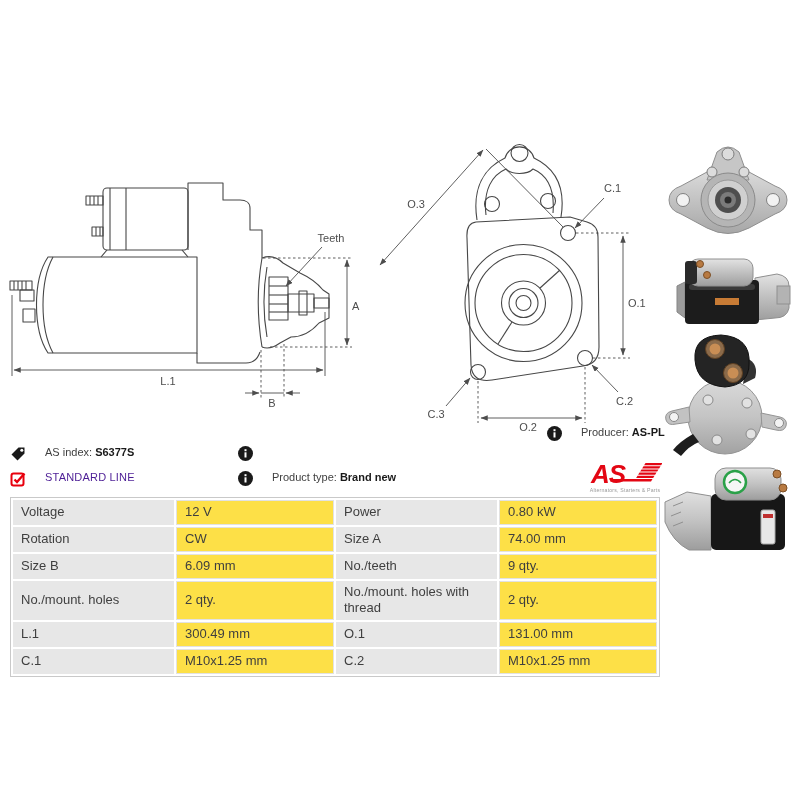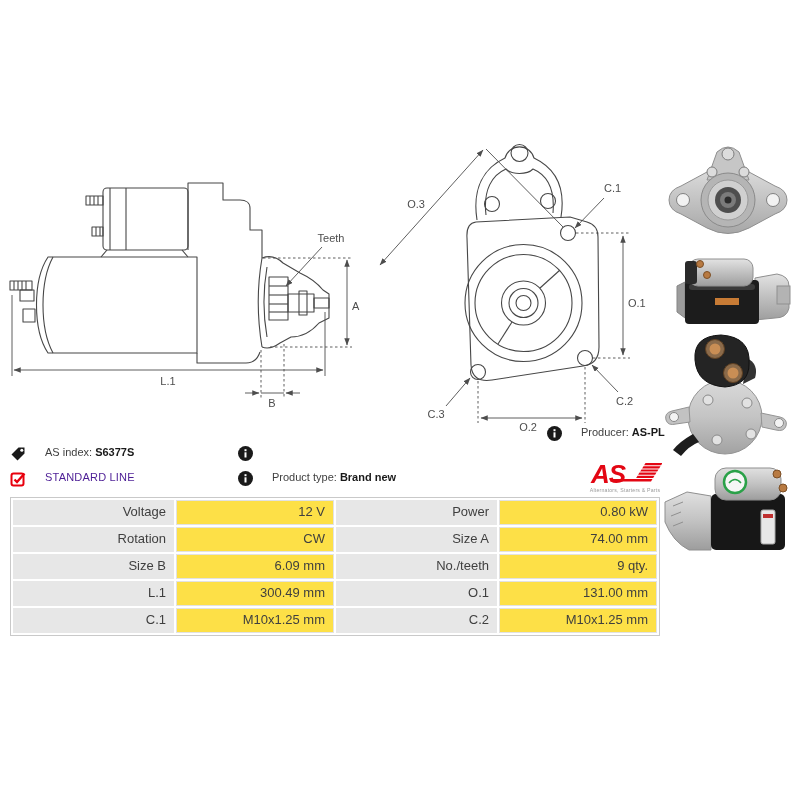--- a/index.html
+++ b/index.html
@@ -18,21 +18,21 @@
 
   
   .info-item { position:absolute; display:flex; align-items:flex-start; gap:19px; font-size:11px; color:#3f3f3f; white-space:nowrap; }
   .info-item .txt b { color:#1a1a1a; }
   .info-item .txt { display:inline-block; }
   .standard-line { color:#4c1d95; font-weight:normal; letter-spacing:.2px; }
   .ic { flex:0 0 auto; display:block; }
 
   
   .spec-table { position:absolute; left:10px; top:497px; border-collapse:separate; border-spacing:2px; background:#fff; border:1px solid #c9c9c9; }
-  .spec-table td { font-size:13px; color:#3f3f3f; text-align:right; padding:3px 8px; height:25px; vertical-align:middle; line-height:1.25; }
+  .spec-table td { font-size:13px; color:#3f3f3f; padding:3px 8px; height:25px; vertical-align:middle; line-height:1.25; }
   .spec-table td.lbl { background:#e7e7e7; width:161px; }
   .spec-table td.val { background:#fde047; border:1px solid #e2e2e2; width:158px; }
 </style>
 </head>
 <body>
 
 <div class="page">
 
   <svg class="drawing" style="left:0;top:140px" width="360" height="290" viewBox="0 0 360 290">
     <defs>
@@ -321,20 +321,26 @@
         <td class="lbl">Size A</td>
         <td class="val">74.00 mm</td>
       </tr>
       <tr>
         <td class="lbl">Size B</td>
         <td class="val">6.09 mm</td>
         <td class="lbl">No./teeth</td>
         <td class="val">9 qty.</td>
       </tr>
       <tr>
+        <td class="lbl">No./mount. holes</td>
+        <td class="val">2 qty.</td>
+        <td class="lbl">No./mount. holes with thread</td>
+        <td class="val">2 qty.</td>
+      </tr>
+      <tr>
         <td class="lbl">L.1</td>
         <td class="val">300.49 mm</td>
         <td class="lbl">O.1</td>
         <td class="val">131.00 mm</td>
       </tr>
       <tr>
         <td class="lbl">C.1</td>
         <td class="val">M10x1.25 mm</td>
         <td class="lbl">C.2</td>
         <td class="val">M10x1.25 mm</td>

